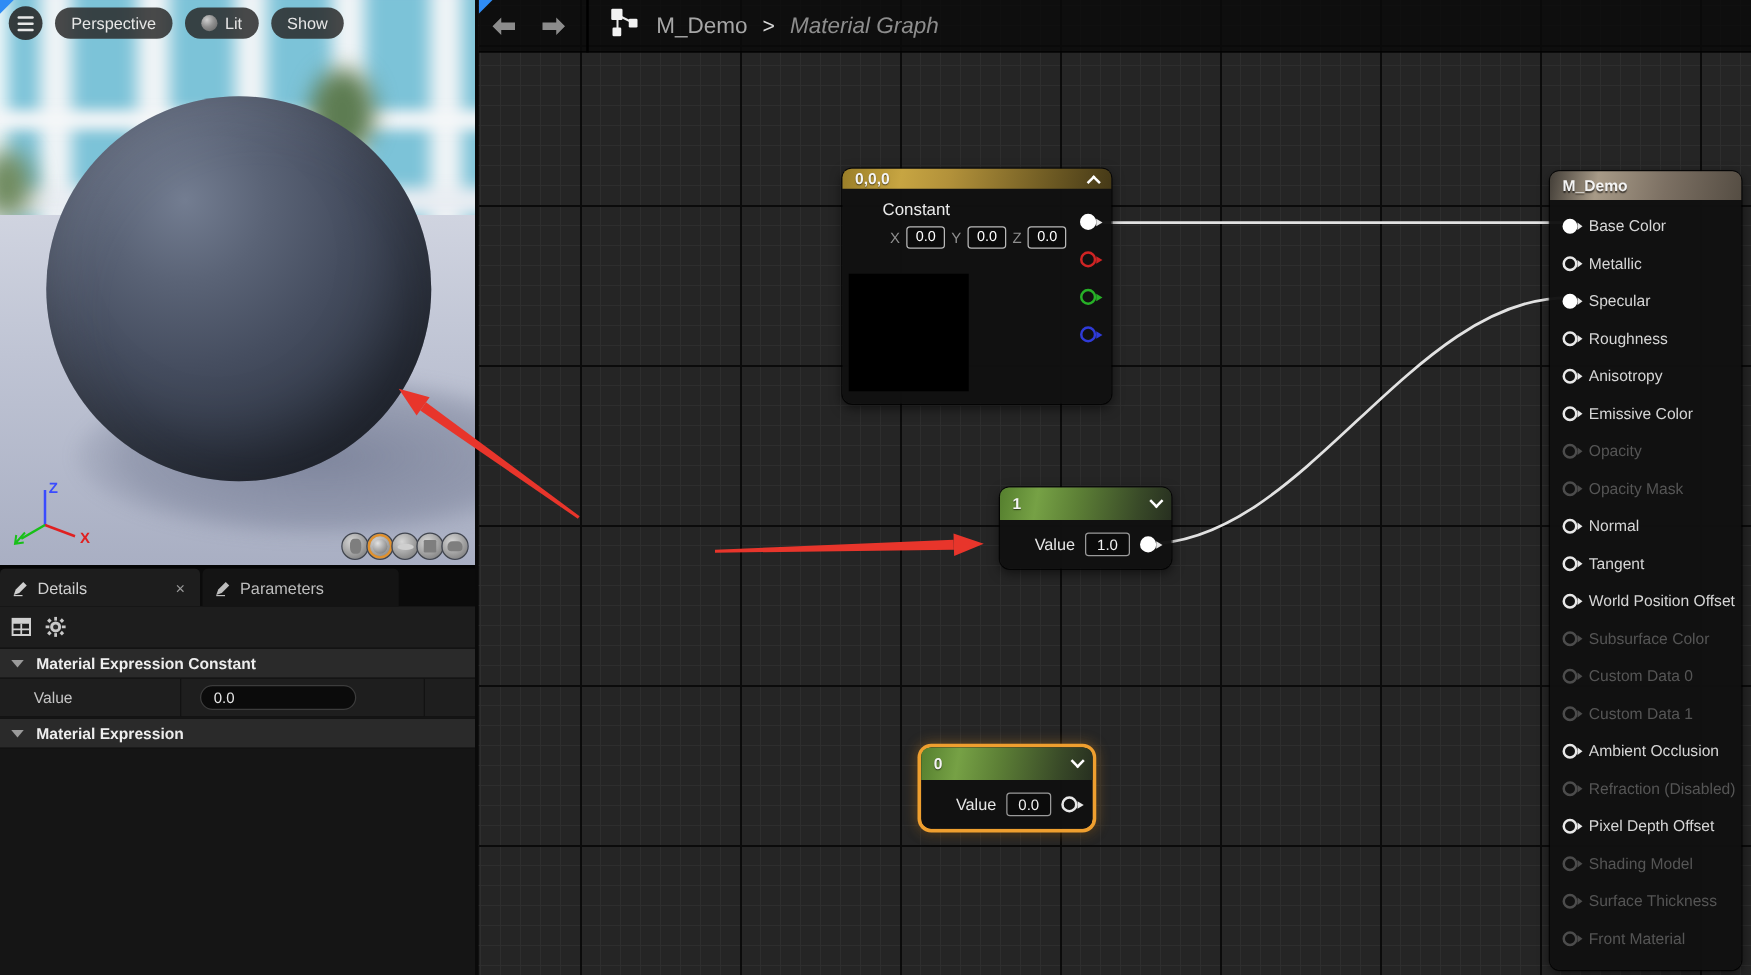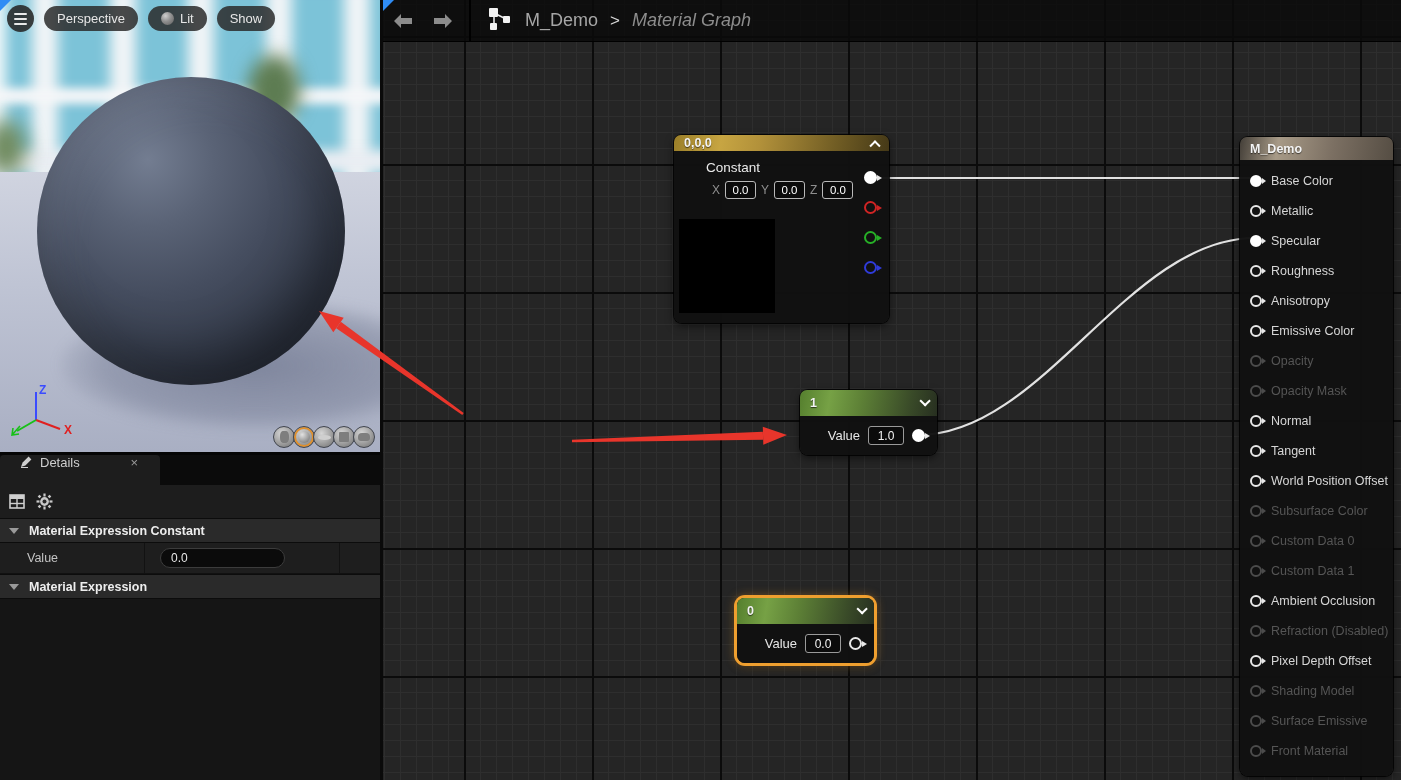--- a/index.html
+++ b/index.html
@@ -48,21 +48,21 @@
   .shape-btn.selected{ box-shadow:0 0 0 2px #e0912f inset; }
   .shape-glyph{ display:block; background:#7e7e7e; }
   .g-cylinder{ width:9px; height:12px; border-radius:3px/5px; }
   .g-sphere{ width:12px; height:12px; border-radius:50%; background:radial-gradient(circle at 35% 30%, #e2e2e2, #6a6a6a); }
   .g-plane{ width:13px; height:5px; border-radius:50%; background:#cfcfcf; }
   .g-cube{ width:10px; height:10px; border-radius:1px; }
   .g-teapot{ width:12px; height:8px; border-radius:4px 4px 3px 3px; }
   
   .details{ position:absolute; left:0; top:452px; width:380px; height:328px; background:#151515; border-top:3px solid #050505; }
   .tabbar{ position:relative; height:30px; background:#0b0b0b; display:flex; }
-  .tab{ display:flex; align-items:flex-start; gap:7px; padding:0 20px; font-size:13px; color:#cfcfcf; cursor:pointer; }
+  .tab{ display:flex; align-items:center; gap:7px; padding:0 10px; font-size:13px; color:#cfcfcf; cursor:pointer; }
   .tab.active{ background:#1d1d1d; width:160px; border-radius:4px 4px 0 0; }
   .tab.inactive{ background:#141414; width:157px; margin-left:2px; color:#bdbdbd; border-radius:4px 4px 0 0; }
   .tab .grow{ flex:1; }
   .tab-close{ color:#9a9a9a; font-size:13px; cursor:pointer; padding:0 2px; }
   .searchrow{ height:33px; background:#1d1d1d; display:flex; align-items:center; padding:0 8px; gap:9px; }
   .searchbox{ flex:1; height:23px; background:#0b0b0b; border:1px solid #050505; border-radius:12px;
     display:flex; align-items:center; gap:7px; padding:0 10px; }
   .searchbox input{ flex:1; background:transparent; border:none; outline:none; color:#cfcfcf; font-size:13px; font-family:inherit; }
   .searchbox input::placeholder{ color:#6f6f6f; }
   .cat-header{ height:25px; background:#2a2a2a; border-top:1px solid #0c0c0c; border-bottom:1px solid #0c0c0c;
@@ -217,20 +217,27 @@
     <div class="tabbar">
       <div class="tab active">
         <svg width="13" height="13" viewBox="0 0 13 13">
           <path d="M1 12 L2.6 7.6 L8.6 1.6 L11.4 4.4 L5.4 10.4 Z" fill="#cfcfcf"></path>
           <rect x="1" y="12" width="7" height="1.4" fill="#cfcfcf"></rect>
         </svg>
         <span>Details</span>
         <span class="grow"></span>
         <span class="tab-close">×</span>
       </div>
+      <div class="tab inactive">
+        <svg width="13" height="13" viewBox="0 0 13 13">
+          <path d="M1 12 L2.6 7.6 L8.6 1.6 L11.4 4.4 L5.4 10.4 Z" fill="#bdbdbd"></path>
+          <rect x="1" y="12" width="7" height="1.4" fill="#bdbdbd"></rect>
+        </svg>
+        <span>Parameters</span>
+      </div>
     </div>
 
     <div class="searchrow">
       <div class="icon-btn">
         <svg width="16" height="15" viewBox="0 0 16 15">
           <rect x="1" y="1" width="14" height="13" fill="none" stroke="#cfcfcf" stroke-width="1.6"></rect>
           <rect x="1" y="1" width="14" height="4" fill="#cfcfcf"></rect>
           <line x1="8" y1="5" x2="8" y2="14" stroke="#cfcfcf" stroke-width="1.4"></line>
           <line x1="1" y1="9.5" x2="15" y2="9.5" stroke="#cfcfcf" stroke-width="1.4"></line>
         </svg>
@@ -429,21 +436,21 @@
           <div class="mat-row active">
             <span class="pin"></span>
             <span>Pixel Depth Offset</span>
           </div>
           <div class="mat-row disabled">
             <span class="pin"></span>
             <span>Shading Model</span>
           </div>
           <div class="mat-row disabled">
             <span class="pin"></span>
-            <span>Surface Emissive</span>
+            <span>Surface Thickness</span>
           </div>
           <div class="mat-row disabled">
             <span class="pin"></span>
             <span>Front Material</span>
           </div>
         </div>
     </div>
   </div>
 
   <svg class="overlay-arrows" width="1401" height="780">

